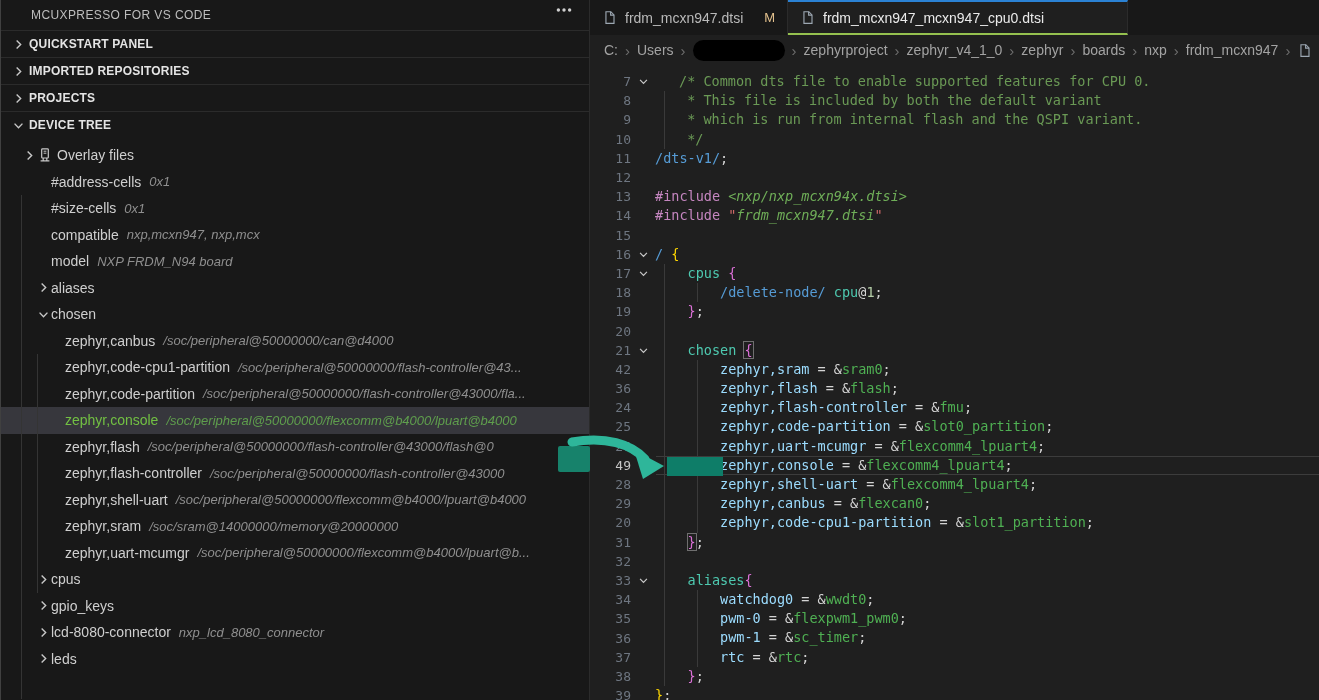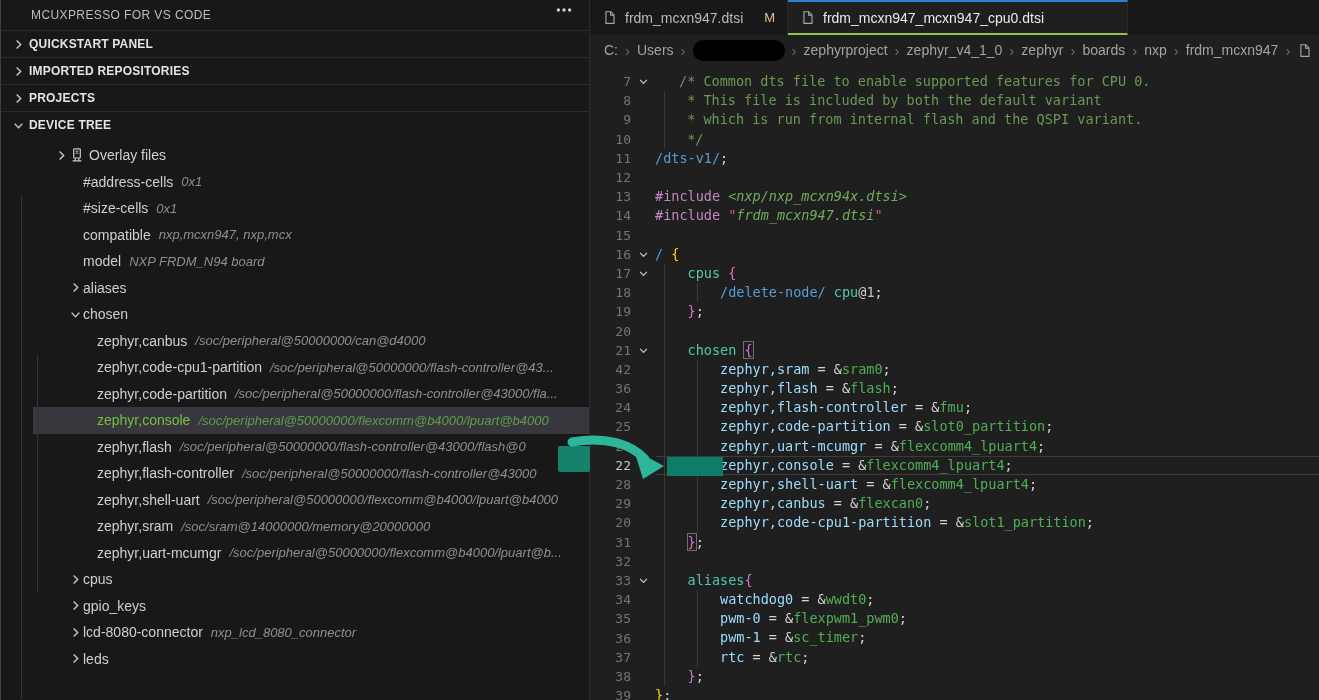--- a/index.html
+++ b/index.html
@@ -10,21 +10,21 @@
   
   #sidebar { position:absolute; left:0; top:0; width:590px; height:700px;
     background:#181818; border-right:1px solid #2b2b2b; border-left:1px solid #404040; }
   #sidebar-title { height:30px; display:flex; align-items:center; padding-left:30px;
     color:#bdbdbd; font-size:12px; letter-spacing:.4px; position:relative; }
   #sidebar-more { position:absolute; right:16px; top:1px; cursor:pointer; }
   .sec-head { height:27px; display:flex; align-items:center; gap:2px; padding-left:8px;
     border-top:1px solid #2b2b2b; color:#e4e4e4; font-size:12px; font-weight:bold;
     letter-spacing:.2px; cursor:pointer; }
   .sec-head .chev { width:18px; height:16px; display:flex; align-items:center; justify-content:center; }
-  #tree { position:relative; padding-top:4px;padding-left:32px; }
+  #tree { position:relative; padding-top:4px; }
   .trow { height:26.5px; display:flex; align-items:center; cursor:pointer; position:relative; }
   .trow.lv1 { padding-left:20px; }
   .trow.lv2 { padding-left:34px; }
   .trow.lv3 { padding-left:48px; }
   .trow .chevbox { width:16px; height:16px; flex:0 0 16px; display:flex; align-items:center; justify-content:center; }
   .trow .icobox { width:20px; height:16px; flex:0 0 20px; display:flex; align-items:center; justify-content:flex-start; }
   .trow .tlabel { color:#cfcfcf; font-size:14px; white-space:nowrap; }
   .trow .tdesc { color:#8f8f8f; font-size:13px; margin-left:8px; white-space:nowrap;font-style:italic; }
   .trow.selected { background:#37373d; }
   .trow.selected .tlabel { color:#72c043; }
@@ -413,21 +413,21 @@
           <span class="lnum">25</span>
           <span class="foldbox"></span>
           <span class="ctext"><span class="tk-w">        </span><span class="tk-v">zephyr,code-partition</span><span class="tk-w"> = &amp;</span><span class="tk-r">slot0_partition</span><span class="tk-w">;</span></span>
         </div>
         <div class="cline">
           <span class="lnum">26</span>
           <span class="foldbox"></span>
           <span class="ctext"><span class="tk-w">        </span><span class="tk-v">zephyr,uart-mcumgr</span><span class="tk-w"> = &amp;</span><span class="tk-r">flexcomm4_lpuart4</span><span class="tk-w">;</span></span>
         </div>
         <div class="cline current">
-          <span class="lnum">22</span>
+          <span class="lnum">49</span>
           <span class="foldbox"></span>
           <span class="ctext"><span class="tk-w">        </span><span class="tk-v">zephyr,console</span><span class="tk-w"> = &amp;</span><span class="tk-r">flexcomm4_lpuart4</span><span class="tk-w">;</span></span>
         </div>
         <div class="cline">
           <span class="lnum">28</span>
           <span class="foldbox"></span>
           <span class="ctext"><span class="tk-w">        </span><span class="tk-v">zephyr,shell-uart</span><span class="tk-w"> = &amp;</span><span class="tk-r">flexcomm4_lpuart4</span><span class="tk-w">;</span></span>
         </div>
         <div class="cline">
           <span class="lnum">29</span>

